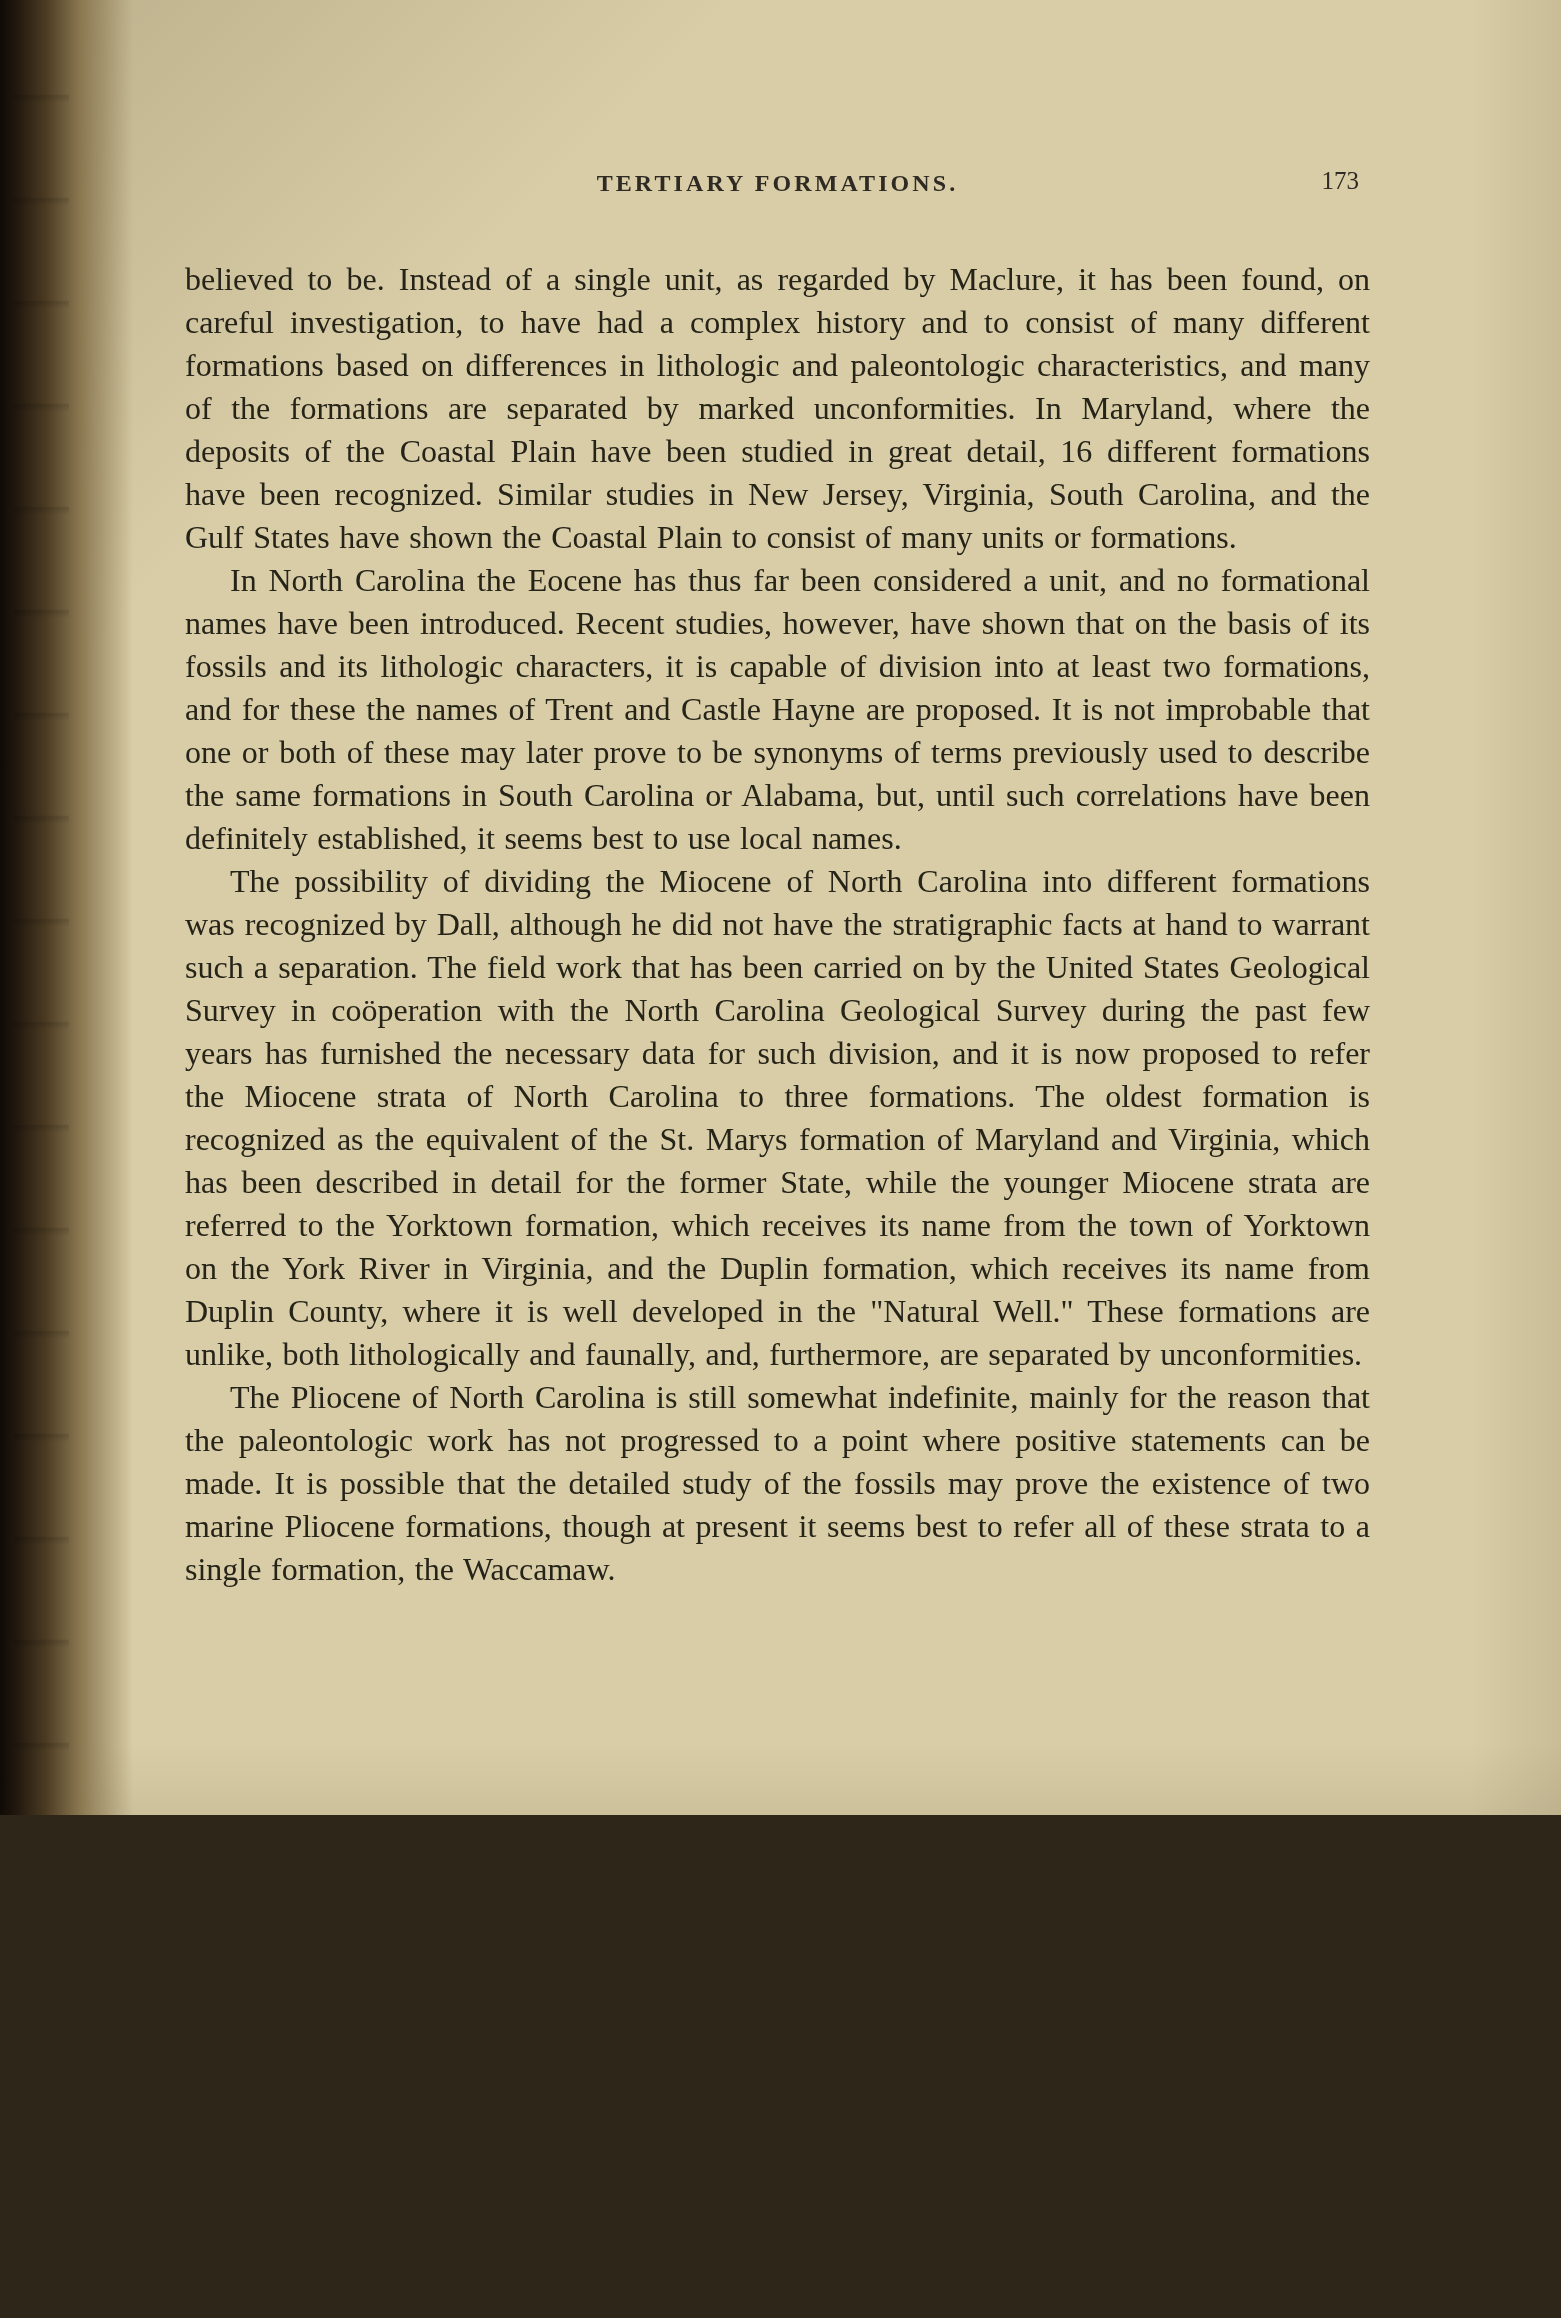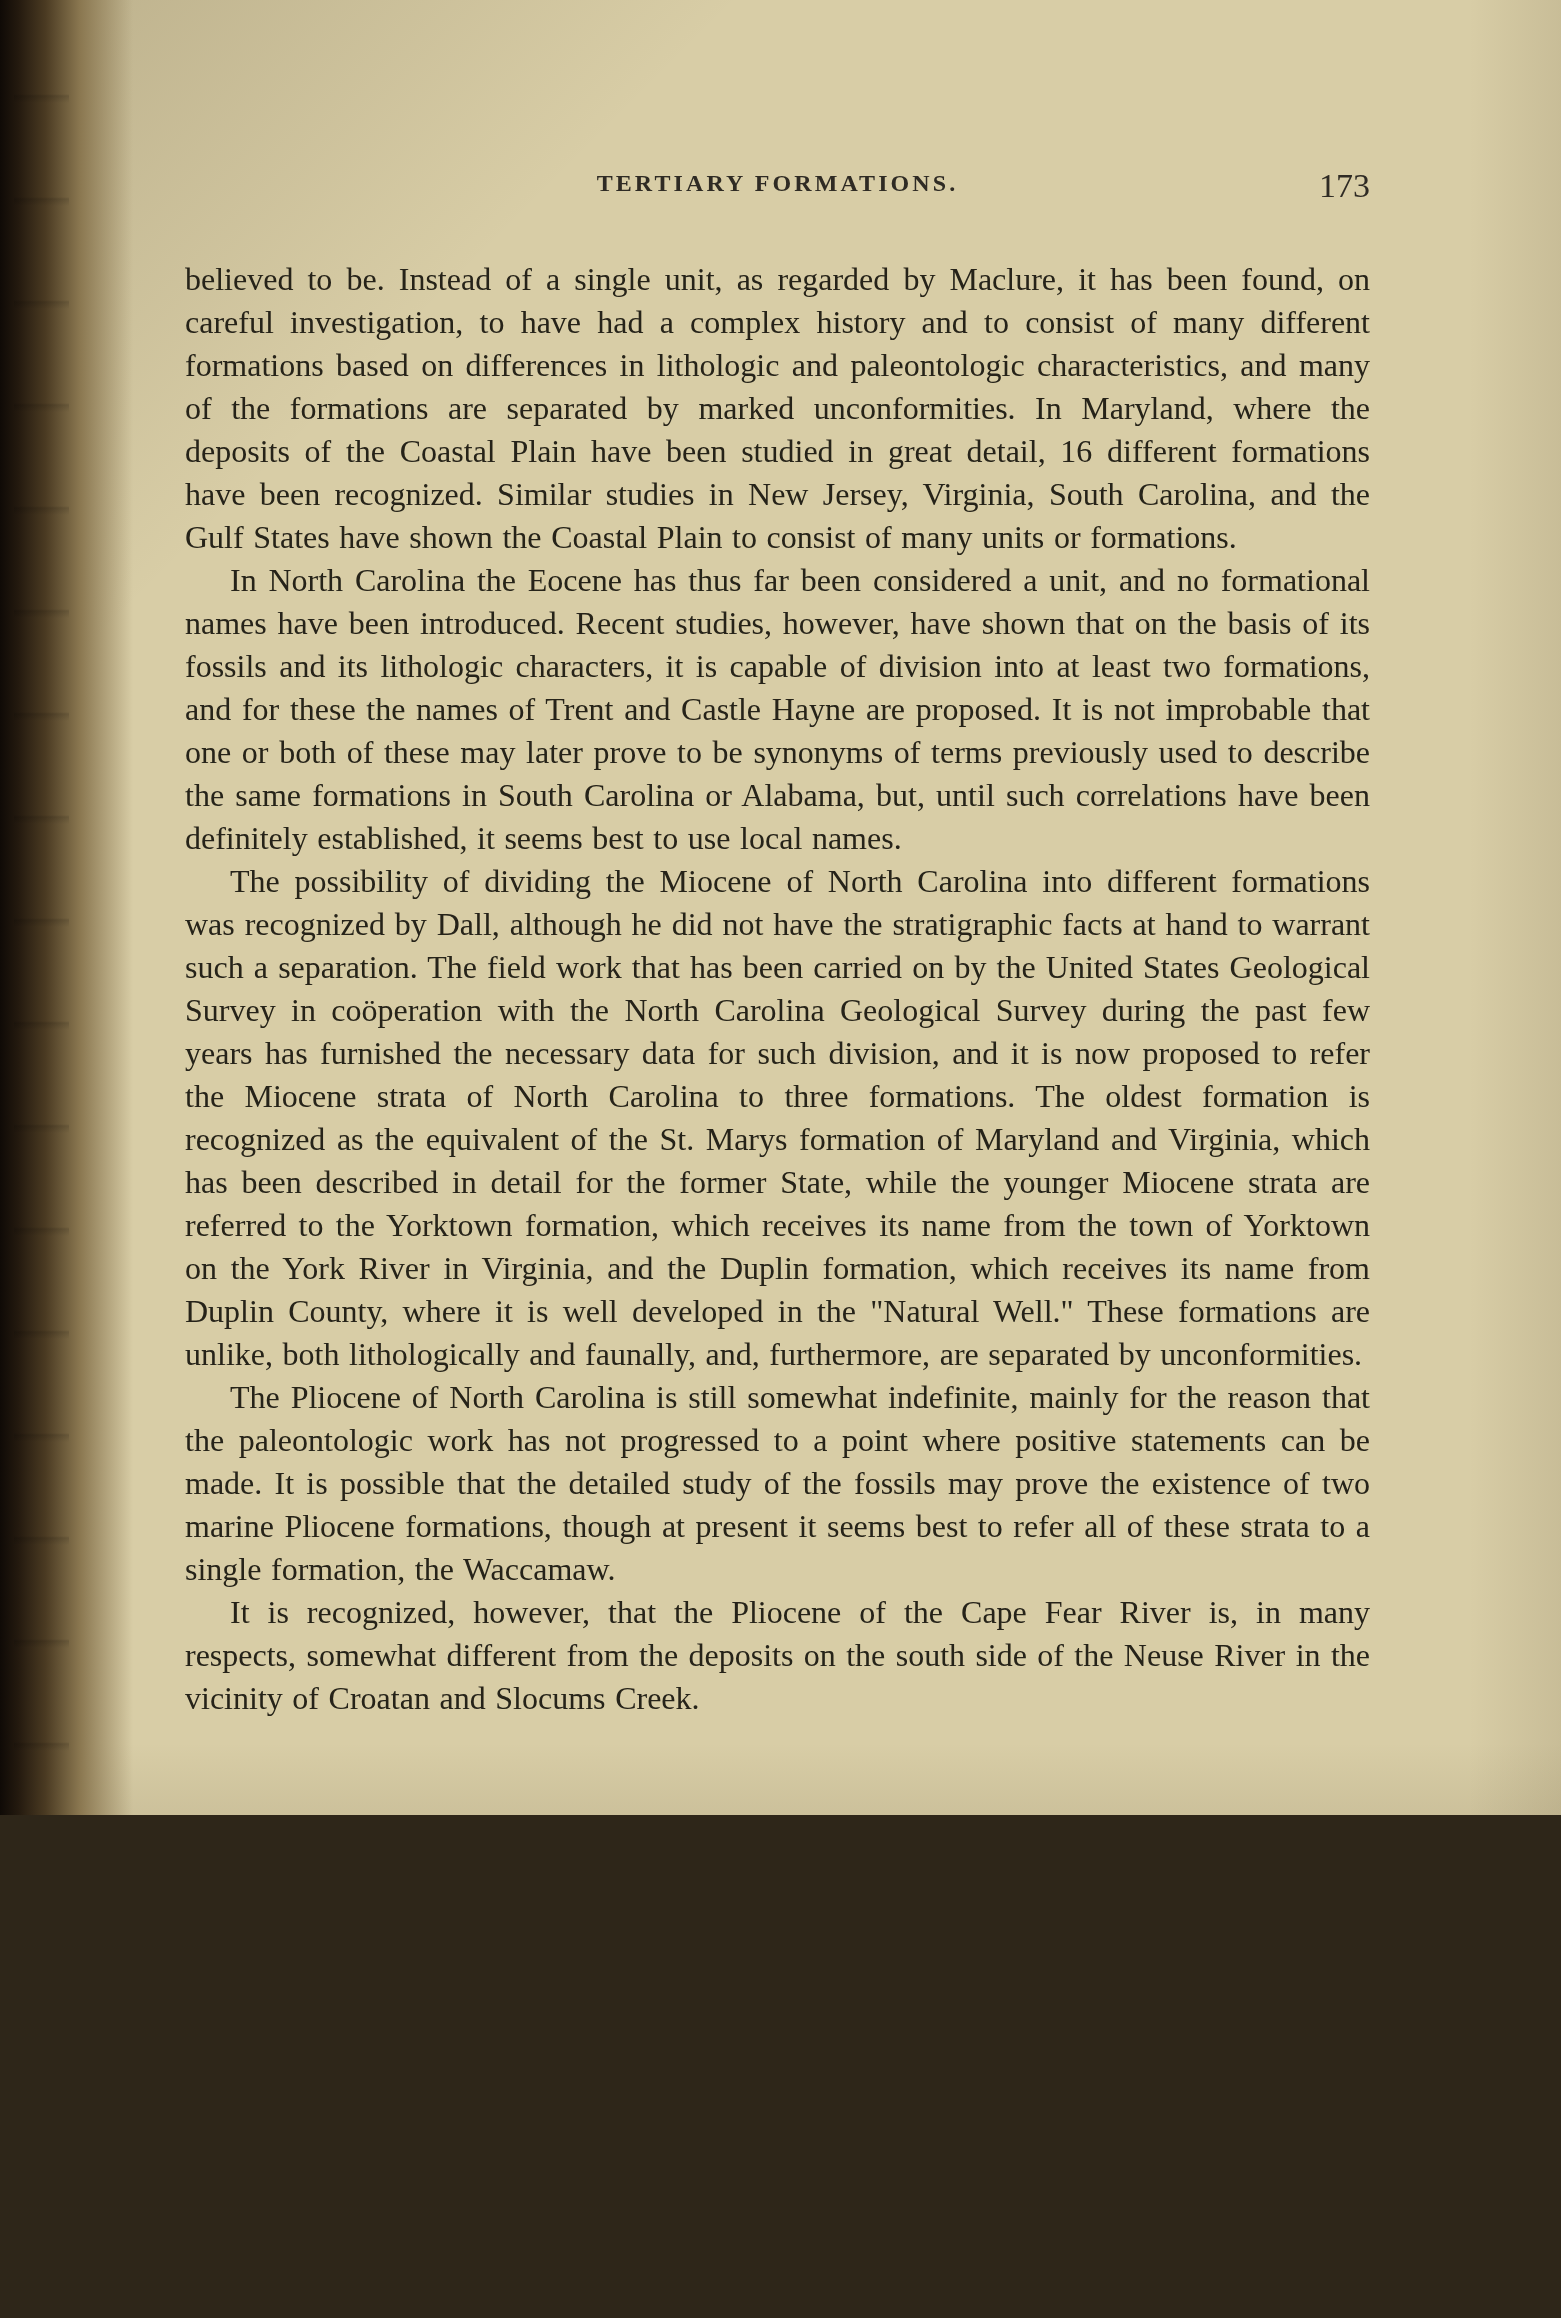--- a/index.html
+++ b/index.html
@@ -70,23 +70,23 @@
     position: absolute;
     left: 0; right: 0;
     text-align: center;
     font-size: 24px;
     font-weight: bold;
     letter-spacing: 3.1px;
     color: #2f2b24;
   }
   .page-number {
     position: absolute;
-    right: 0;
+    right: 11px;
     top: -3.1px;
-    font-size: 34px;
+    font-size: 25px;
     color: #2f2b24;
   }
   .body-text {
     color: #262319;
     font-size: 32px;
     line-height: 43px;
     text-align: justify;
     word-spacing: 1.6px;
   }
   .para {
@@ -108,17 +108,16 @@
     <div class="header-row">
       <div class="running-header">TERTIARY FORMATIONS.</div>
       <div class="page-number">173</div>
     </div>
 
     <div class="body-text">
         <p class="para">believed to be.  Instead of a single unit, as regarded by Maclure, it has been found, on careful investigation, to have had a complex history and to consist of many different formations based on differences in lithologic and paleontologic characteristics, and many of the formations are separated by marked unconformities.  In Maryland, where the deposits of the Coastal Plain have been studied in great detail, 16 different formations have been recognized.  Similar studies in New Jersey, Virginia, South Carolina, and the Gulf States have shown the Coastal Plain to consist of many units or formations.</p>
         <p class="para indent">In North Carolina the Eocene has thus far been considered a unit, and no formational names have been introduced.  Recent studies, however, have shown that on the basis of its fossils and its lithologic characters, it is capable of division into at least two formations, and for these the names of Trent and Castle Hayne are proposed.  It is not improbable that one or both of these may later prove to be synonyms of terms previously used to describe the same formations in South Carolina or Alabama, but, until such correlations have been definitely established, it seems best to use local names.</p>
         <p class="para indent">The possibility of dividing the Miocene of North Carolina into different formations was recognized by Dall, although he did not have the stratigraphic facts at hand to warrant such a separation.  The field work that has been carried on by the United States Geological Survey in coöperation with the North Carolina Geological Survey during the past few years has furnished the necessary data for such division, and it is now proposed to refer the Miocene strata of North Carolina to three formations.  The oldest formation is recognized as the equivalent of the St. Marys formation of Maryland and Virginia, which has been described in detail for the former State, while the younger Miocene strata are referred to the Yorktown formation, which receives its name from the town of Yorktown on the York River in Virginia, and the Duplin formation, which receives its name from Duplin County, where it is well developed in the "Natural Well."  These formations are unlike, both lithologically and faunally, and, furthermore, are separated by unconformities.</p>
         <p class="para indent">The Pliocene of North Carolina is still somewhat indefinite, mainly for the reason that the paleontologic work has not progressed to a point where positive statements can be made.  It is possible that the detailed study of the fossils may prove the existence of two marine Pliocene formations, though at present it seems best to refer all of these strata to a single formation, the Waccamaw.</p>
-        <p class="para indent">It is recognized, however, that the Pliocene of the Cape Fear River is, in many respects, somewhat different from the deposits on the south side of the Neuse River in the vicinity of Croatan and Slocums Creek.</p>
       </div>
   </div>
 </div>
 
 
 </body></html>

